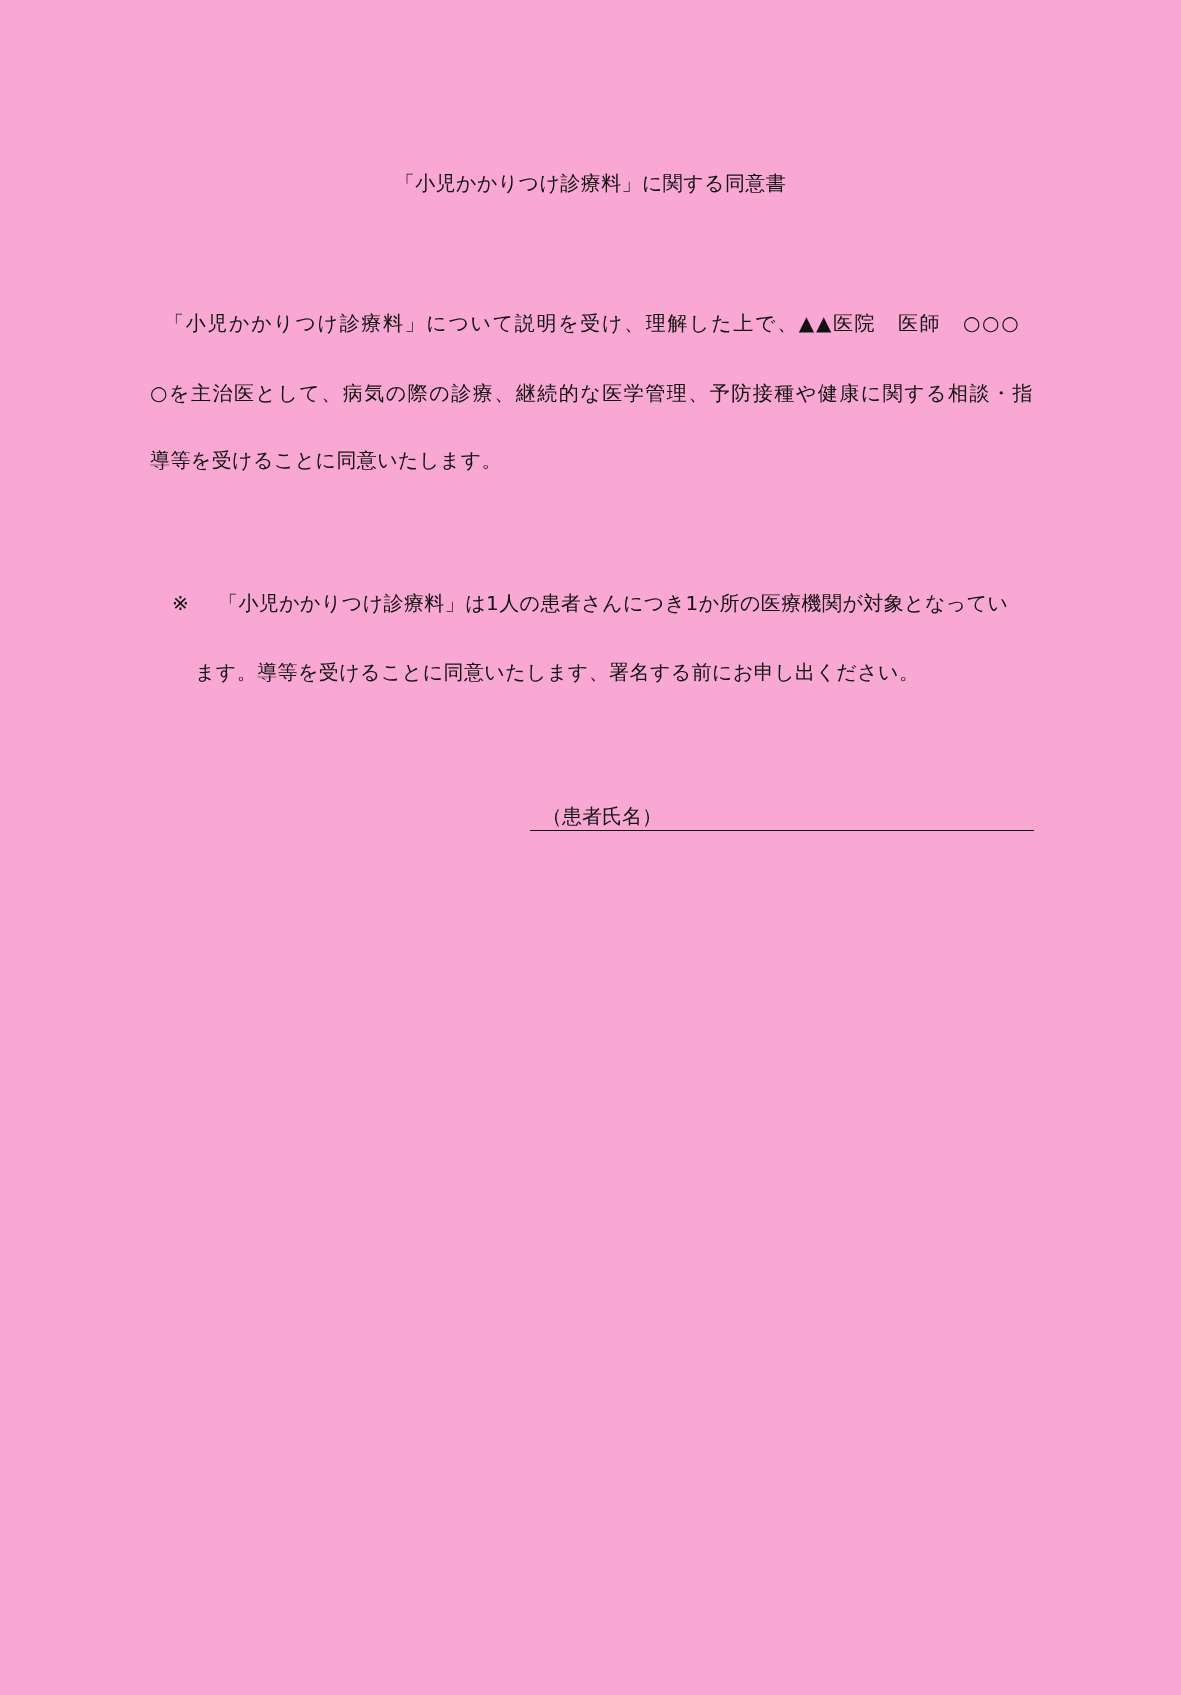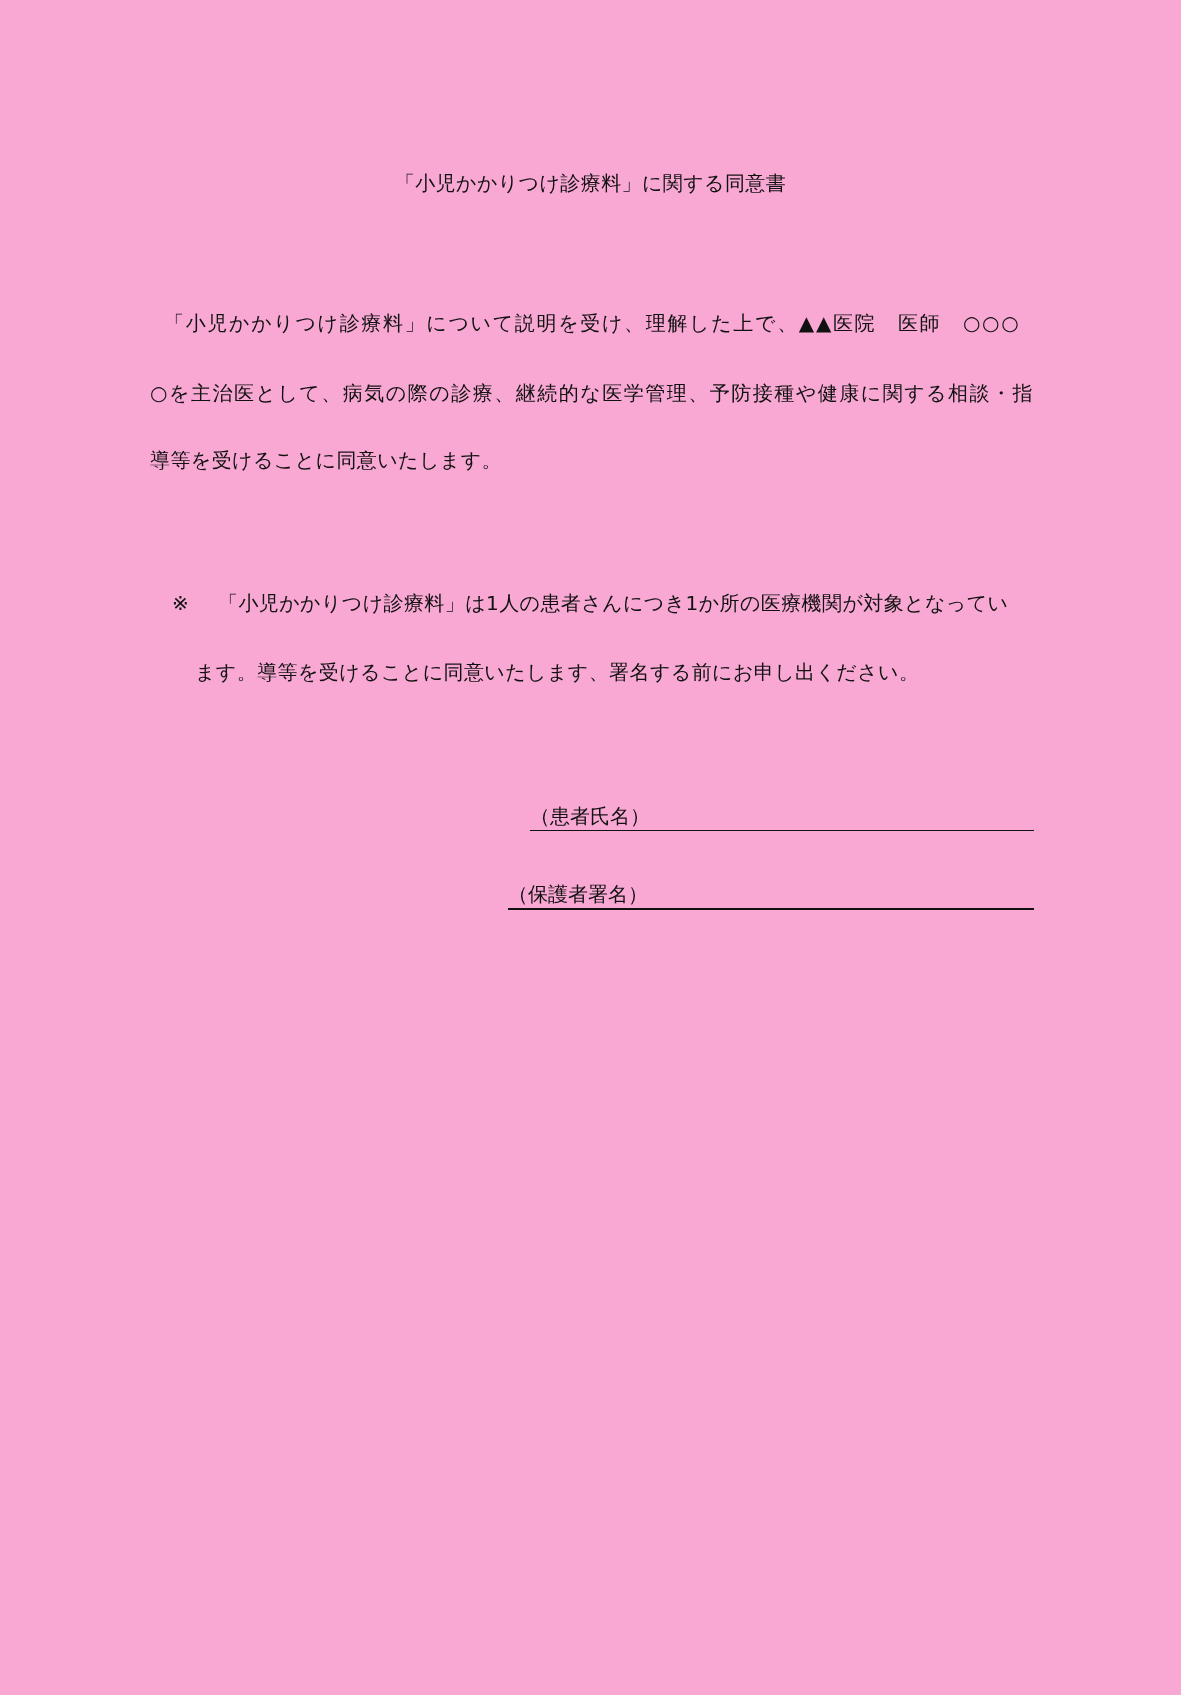--- a/index.html
+++ b/index.html
@@ -44,21 +44,21 @@
     .p3 { left: 150px; top: 450px; font-family: Liberation Mono, monospace; }
     .n1 { left: 172px; width: 861px; top: 591px; }
     .n1 .mark { display: inline-block; width: 46px; }
     .n2 { left: 195px; top: 660px; }
     .sig {
       position: absolute;
       font-size: 20px;
       line-height: 24px;
       white-space: nowrap;
     }
-    .sig-label { position: absolute; bottom: 2px; left: 0; }
+    .sig-label { position: absolute; bottom: 2px; left: 12px; }
     .sig-patient {
       left: 530px; width: 504px; top: 800px; height: 30px;
       border-bottom: 1.5px solid #111;
     }
     .sig-guardian {
       left: 508px; width: 526px; top: 878px; height: 30px;
       border-bottom: 2.5px solid #111;
     }
   </style>
 </head>
@@ -78,17 +78,14 @@
     <div class="line n1">
       <span class="mark">※</span><span>「小児かかりつけ診療料」は1人の患者さんにつき1か所の医療機関が対象となってい</span>
     </div>
     <div class="line n2">ます。導等を受けることに同意いたします、署名する前にお申し出ください。</div>
   </div>
 
   <div class="sig sig-patient">
     <span class="sig-label">（患者氏名）</span>
   </div>
 
-  <div class="sig sig-guardian">
-    <span class="sig-label">（保護者署名）</span>
-  </div>
 
 </div>
 
 </body></html>

